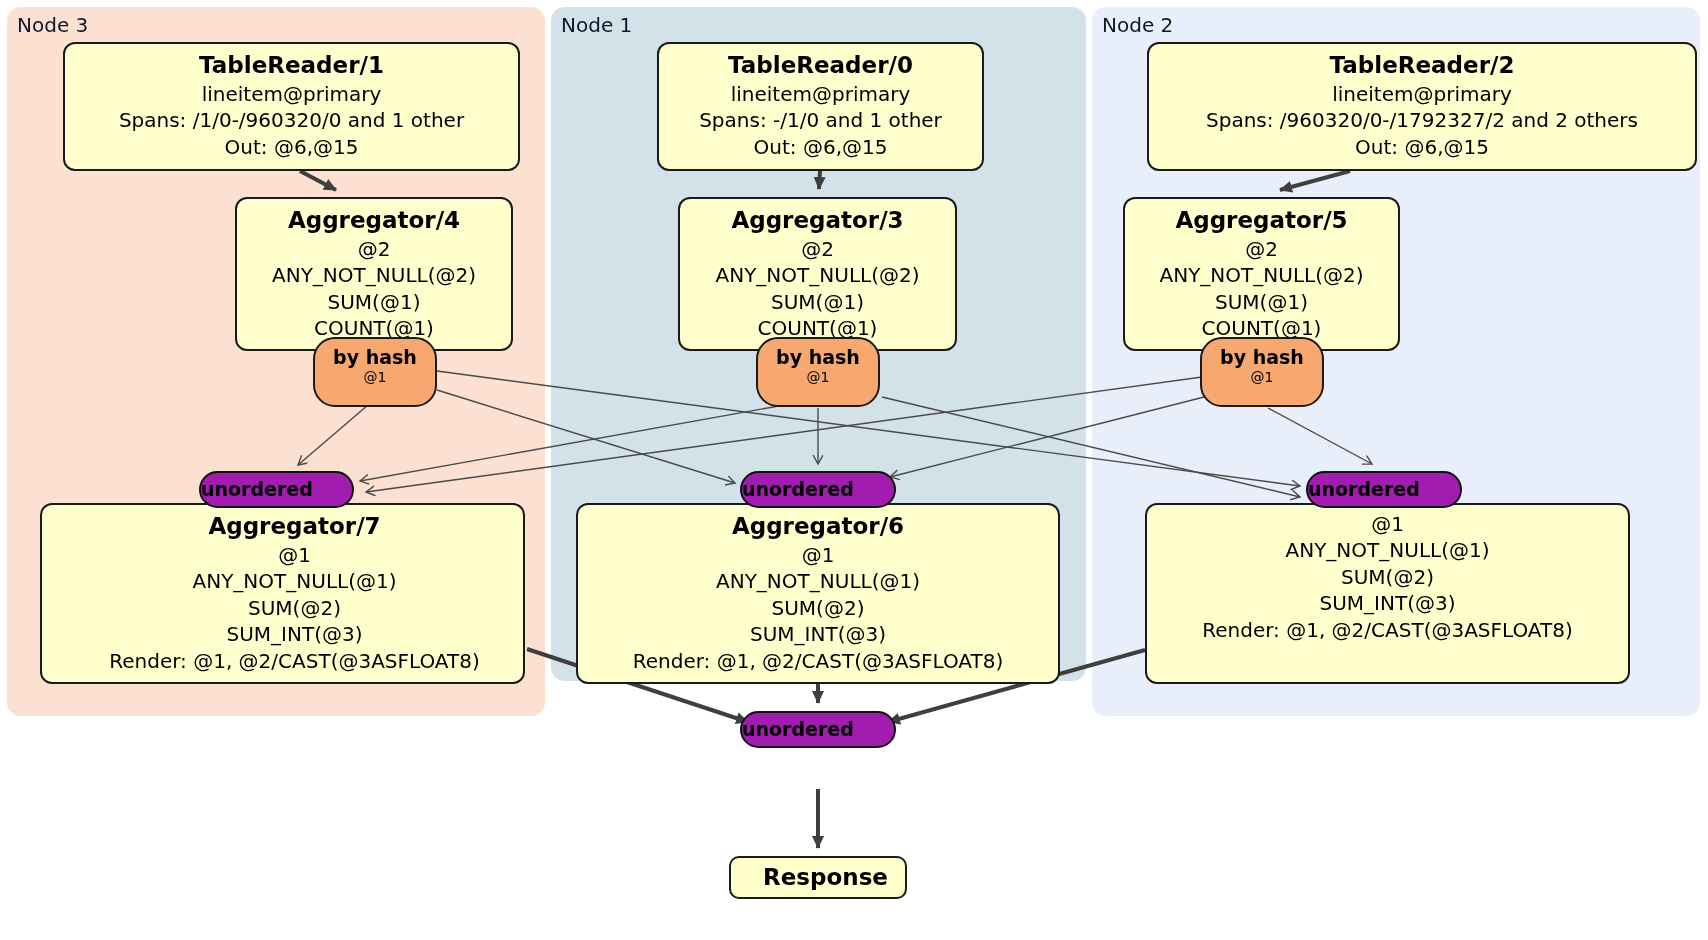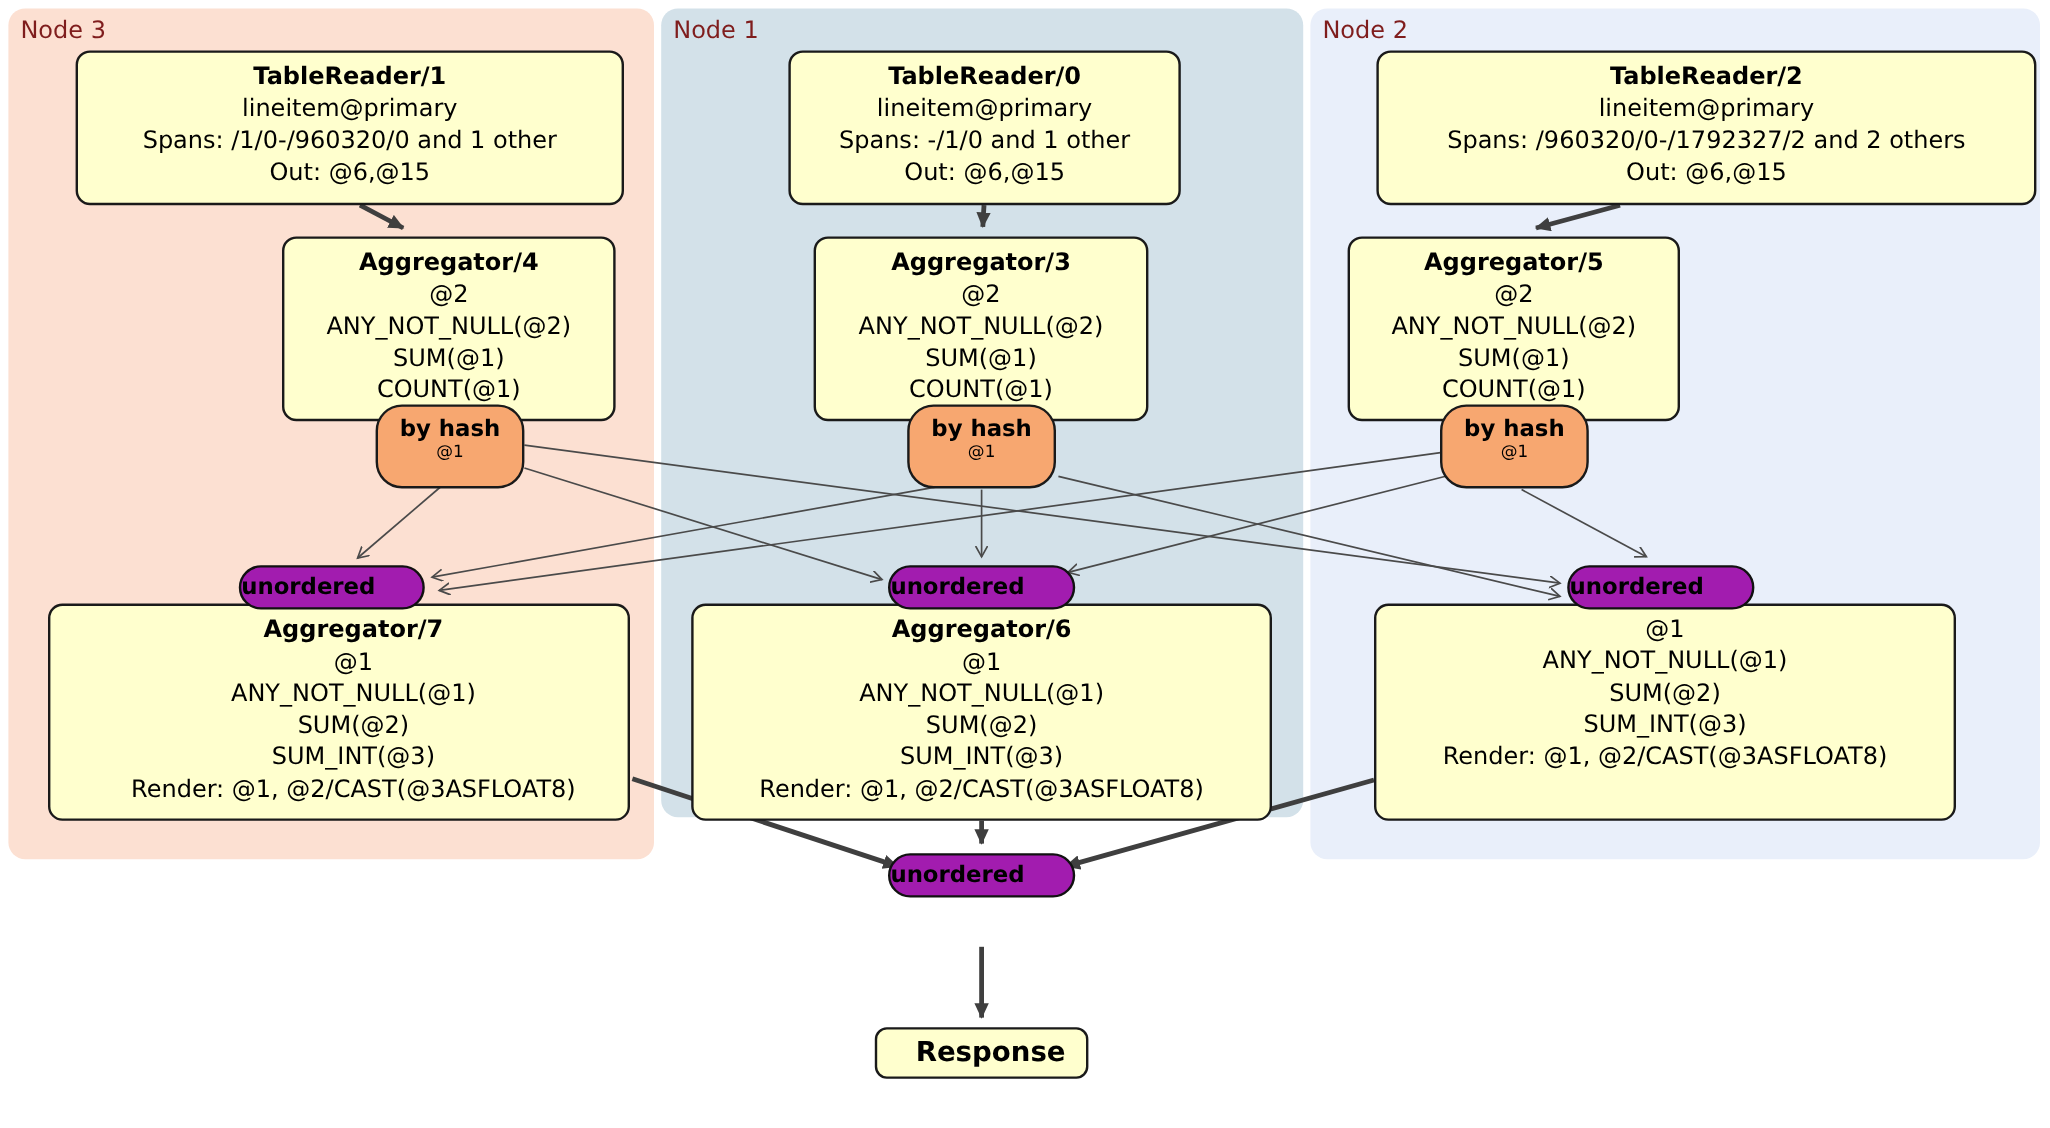--- a/index.html
+++ b/index.html
@@ -4,29 +4,29 @@
 <style>
   html,body{margin:0;padding:0;background:#ffffff;}
   .stage{
     position:relative;width:1708px;height:940px;overflow:hidden;
     background:#ffffff;font-family:"DejaVu Sans","Liberation Sans",sans-serif;color:#000;
   }
   .panel{position:absolute;border-radius:14px;z-index:1;}
   .panel-node3{left:7px;top:7px;width:538px;height:709px;background:#fce0d2;}
   .panel-node1{left:551px;top:7px;width:535px;height:674px;background:#d3e1e9;}
   .panel-node2{left:1092px;top:7px;width:608px;height:709px;background:#e9effa;}
-  .panel-label{position:absolute;top:6px;left:10px;font-size:20px;color:#7f1d1d;}
+  .panel-label{position:absolute;top:6px;left:10px;font-size:20px;color:#0f172a;}
 
   svg.edges{position:absolute;left:0;top:0;z-index:2;}
 
   .pbox{
     position:absolute;background:#ffffce;border:2px solid #1a1a1a;border-radius:12px;
     text-align:center;box-sizing:border-box;padding-top:6px;z-index:3;
   }
-  .pbox .title{font-weight:bold;font-size:20px;line-height:1.35;}
+  .pbox .title{font-weight:bold;font-size:23px;line-height:1.35;}
   .pbox .line{font-size:20px;line-height:1.32;}
 
   .router{
     position:absolute;background:#f7a770;border:2px solid #1a1a1a;border-radius:22px;
     text-align:center;box-sizing:border-box;z-index:4;
   }
   .router .rlabel{font-weight:bold;font-size:19px;line-height:1.15;margin-top:8px;}
   .router .rsub{font-size:14px;line-height:1.2;}
 
   .sync{

